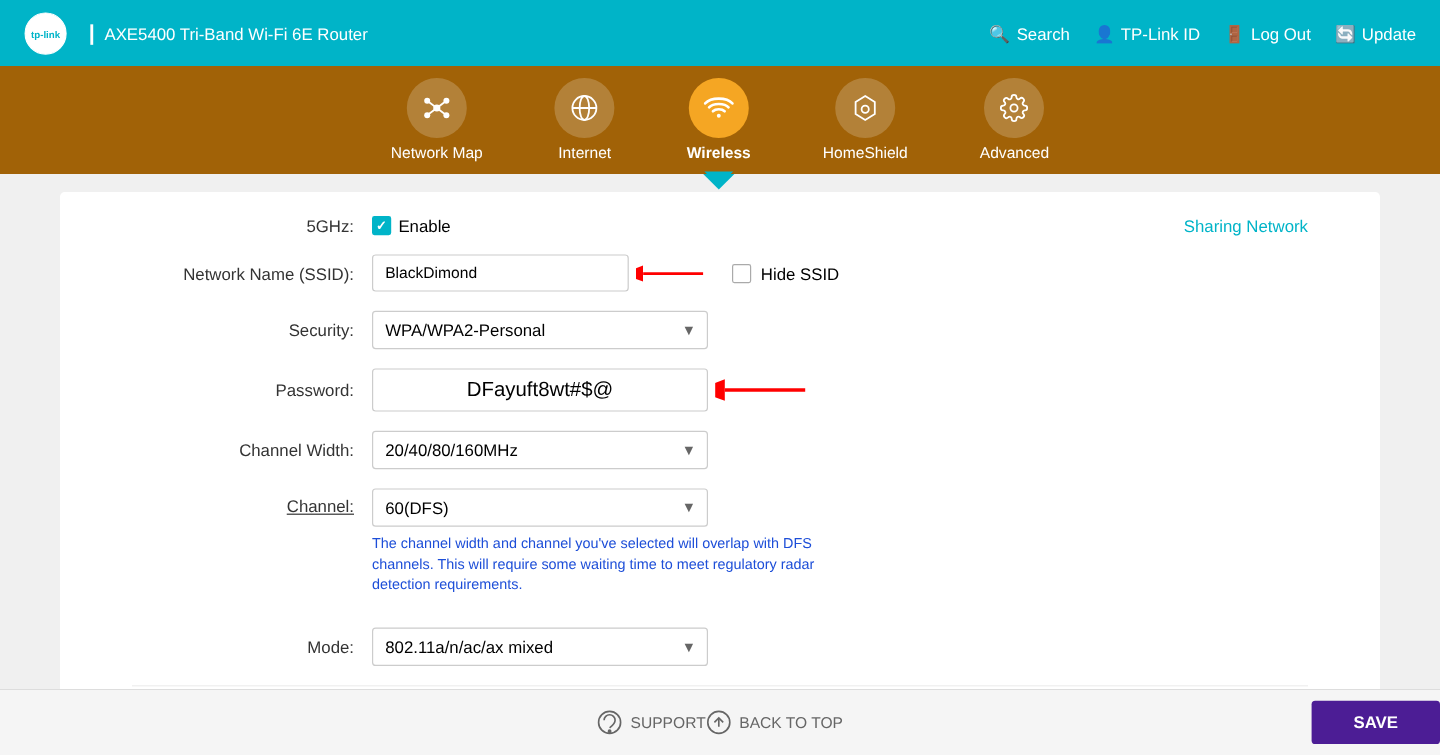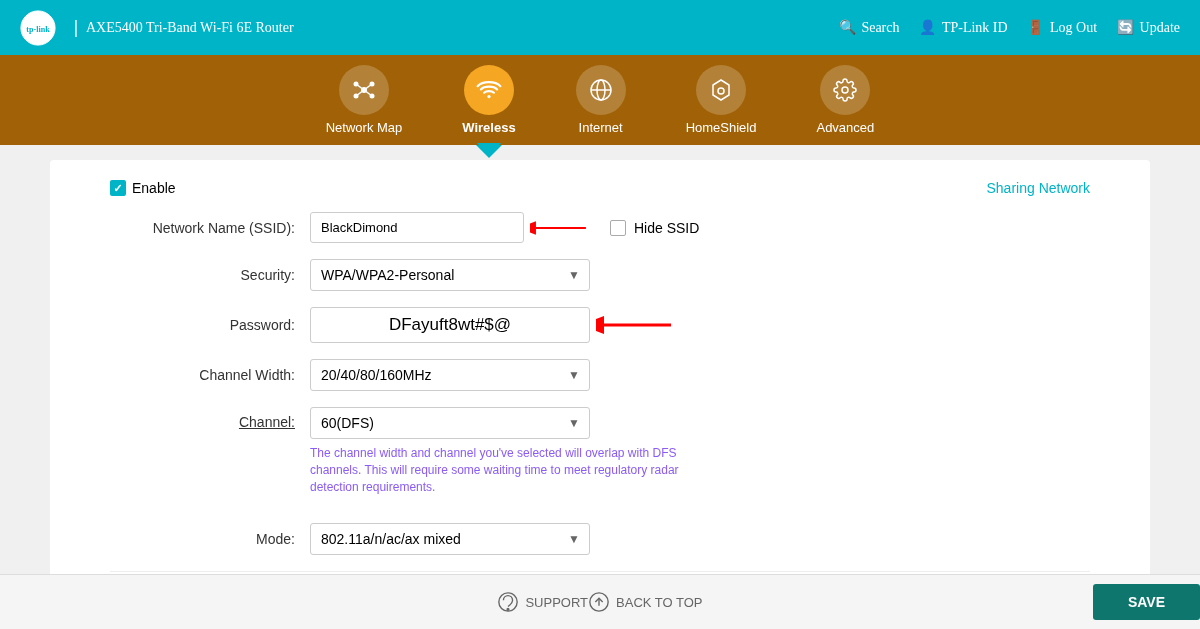--- a/index.html
+++ b/index.html
@@ -6,21 +6,20 @@
     body { font-family: Arial, sans-serif; font-size: 14px; background: #f0f0f0; width: 1200px; height: 629px; overflow: hidden; }
 
     
     .header {
       background: #00b4c8;
       display: flex;
       align-items: center;
       padding: 0 20px;
       height: 55px;
       position: relative;
-      font-family: Liberation Serif, serif;
     }
     .header-logo {
       display: flex;
       align-items: center;
       color: white;
       font-size: 15px;
       font-weight: bold;
     }
     .logo-icon {
       width: 36px;
@@ -197,21 +196,21 @@
       top: 50%;
       transform: translateY(-50%);
       pointer-events: none;
       color: #666;
       font-size: 12px;
     }
 
     
     .warning-text {
       font-size: 12px;
-      color: #8b5cf6;
+      color: #1d4ed8;
       max-width: 420px;
       margin-left: 215px;
       line-height: 1.4;
       margin-bottom: 12px;
     }
 
     
     .section-divider {
       border: none;
       border-top: 1px solid #eee;
@@ -242,21 +241,21 @@
     }
     .bottom-back-top {
       display: flex;
       align-items: center;
       gap: 6px;
       color: #666;
       font-size: 13px;
       cursor: pointer;
     }
     .save-btn {
-      background: #0f766e;
+      background: #4c1d95;
       color: white;
       border: none;
       padding: 10px 35px;
       font-size: 14px;
       font-weight: bold;
       border-radius: 3px;
       cursor: pointer;
       position: absolute;
       right: 0;
     }
@@ -323,51 +322,51 @@
           <line x1="12" y1="12" x2="20" y2="6" stroke="white" stroke-width="1.5"></line>
           <line x1="12" y1="12" x2="4" y2="18" stroke="white" stroke-width="1.5"></line>
           <line x1="12" y1="12" x2="20" y2="18" stroke="white" stroke-width="1.5"></line>
         </svg>
       </div>
       <span>Network Map</span>
     </div>
   </div>
 
   <div class="nav-item-wrap">
+    <div class="nav-item">
+      <div class="nav-icon-circle">
+        <svg width="24" height="24" viewBox="0 0 24 24" fill="none" stroke="white" stroke-width="1.5">
+          <circle cx="12" cy="12" r="10"></circle>
+          <ellipse cx="12" cy="12" rx="4" ry="10"></ellipse>
+          <line x1="2" y1="12" x2="22" y2="12"></line>
+        </svg>
+      </div>
+      <span>Internet</span>
+    </div>
+  </div>
+
+  <div class="nav-item-wrap">
     <div class="nav-item active">
       <div class="nav-icon-circle">
         <svg width="26" height="26" viewBox="0 0 24 24" fill="none">
           <path d="M1.5 8.5 C6 3.5 18 3.5 22.5 8.5" stroke="white" stroke-width="2" stroke-linecap="round" fill="none"></path>
           <path d="M4.5 11.5 C7.5 8 16.5 8 19.5 11.5" stroke="white" stroke-width="2" stroke-linecap="round" fill="none"></path>
           <path d="M7.5 14.5 C9.5 12.5 14.5 12.5 16.5 14.5" stroke="white" stroke-width="2" stroke-linecap="round" fill="none"></path>
           <circle cx="12" cy="18" r="1.5" fill="white"></circle>
         </svg>
       </div>
       <span>Wireless</span>
     </div>
     <div class="nav-arrow"></div>
   </div>
 
   <div class="nav-item-wrap">
     <div class="nav-item">
       <div class="nav-icon-circle">
         <svg width="24" height="24" viewBox="0 0 24 24" fill="none" stroke="white" stroke-width="1.5">
-          <circle cx="12" cy="12" r="10"></circle>
-          <ellipse cx="12" cy="12" rx="4" ry="10"></ellipse>
-          <line x1="2" y1="12" x2="22" y2="12"></line>
-        </svg>
-      </div>
-      <span>Internet</span>
-    </div>
-  </div>
-
-  <div class="nav-item-wrap">
-    <div class="nav-item">
-      <div class="nav-icon-circle">
-        <svg width="24" height="24" viewBox="0 0 24 24" fill="none" stroke="white" stroke-width="1.5">
           <path d="M12 2 L20 7 L20 17 L12 22 L4 17 L4 7 Z"></path>
           <circle cx="12" cy="13" r="3"></circle>
         </svg>
       </div>
       <span>HomeShield</span>
     </div>
   </div>
 
   <div class="nav-item-wrap">
     <div class="nav-item">
@@ -378,20 +377,21 @@
         </svg>
       </div>
       <span>Advanced</span>
     </div>
   </div>
 </div>
 
 <div class="main-content">
 
   <div class="form-row">
+    <div class="form-label">5GHz:</div>
     <div style="display:flex; align-items:center; flex:1;">
       <div class="enable-check">
         <span class="cb-custom"></span>
         <span>Enable</span>
       </div>
       <span style="margin-left:auto; color:#00b4c8; cursor:pointer;">Sharing Network</span>
     </div>
   </div>
 
   <div class="form-row">

